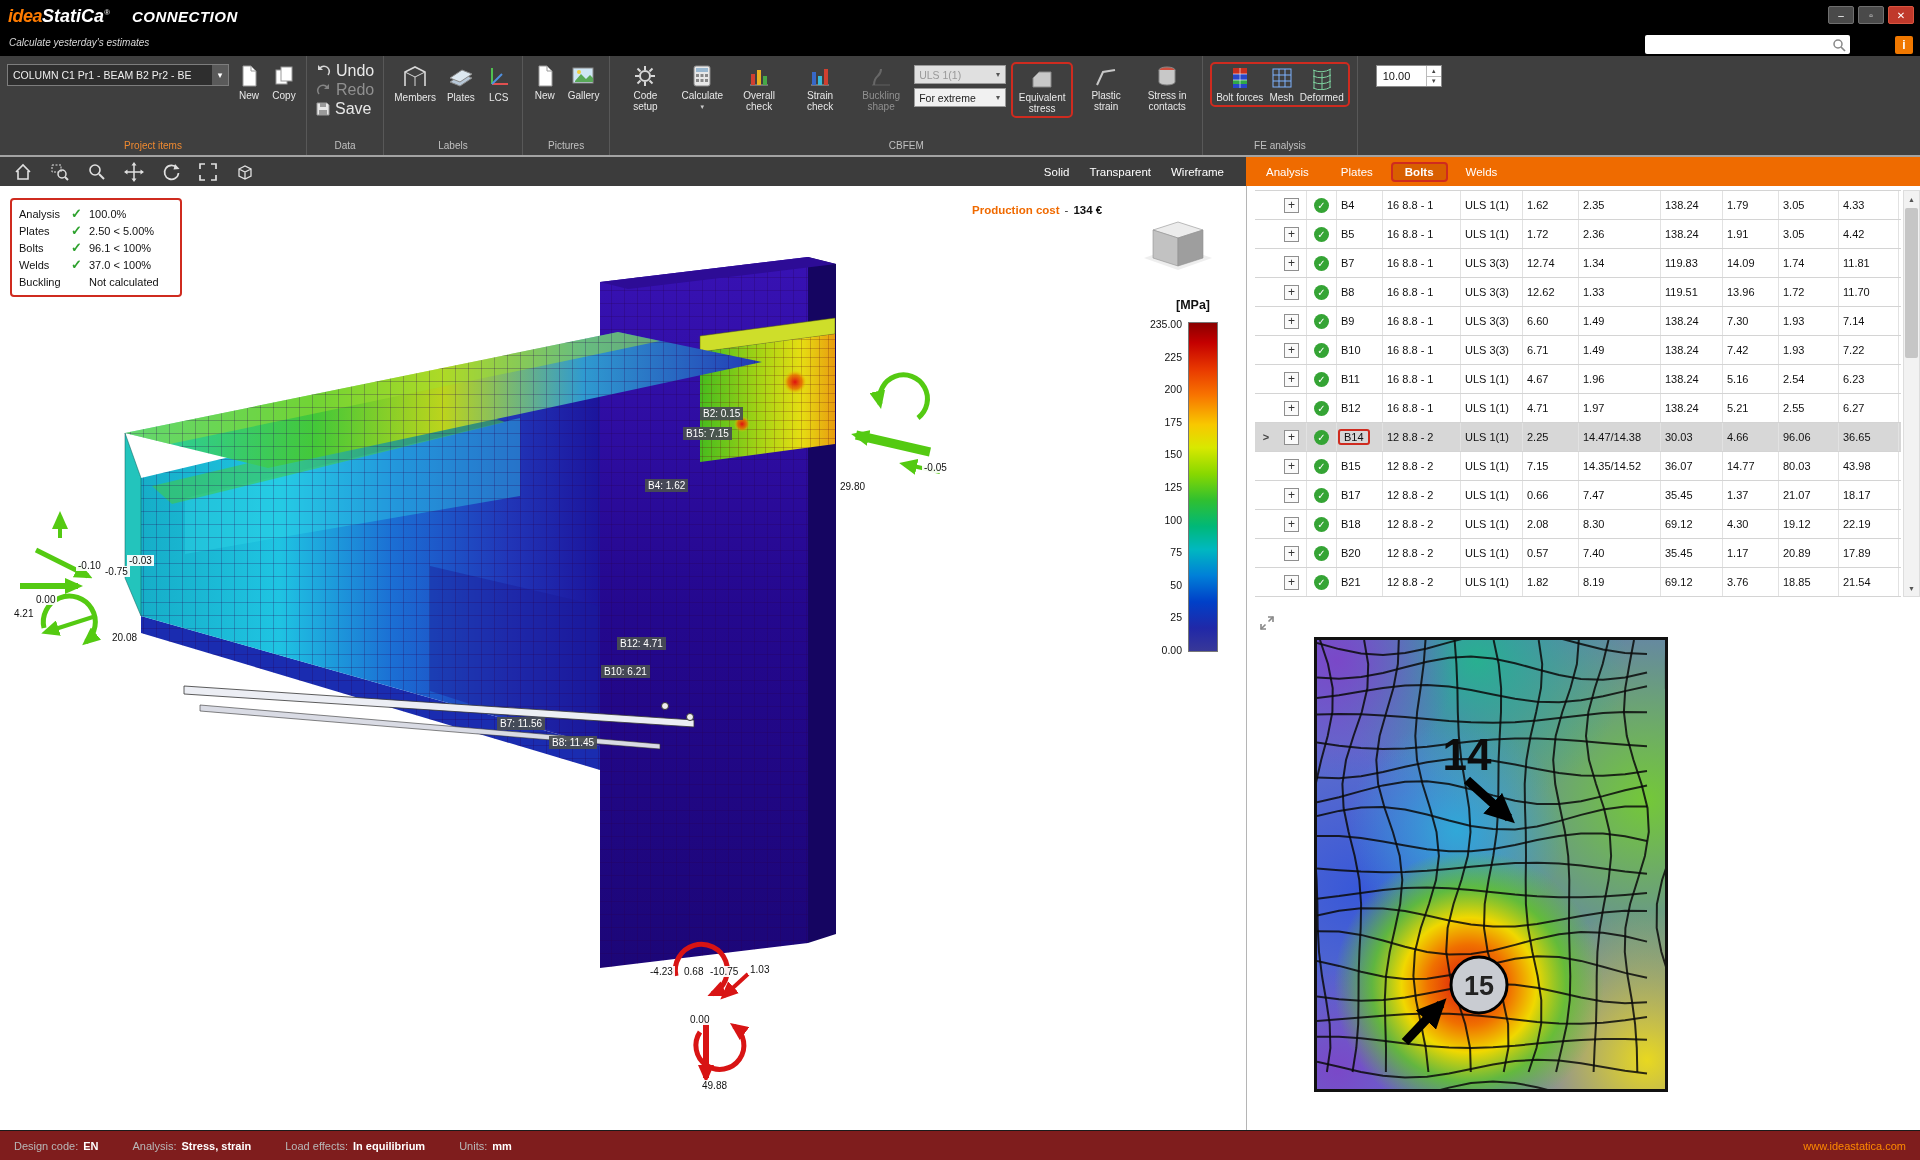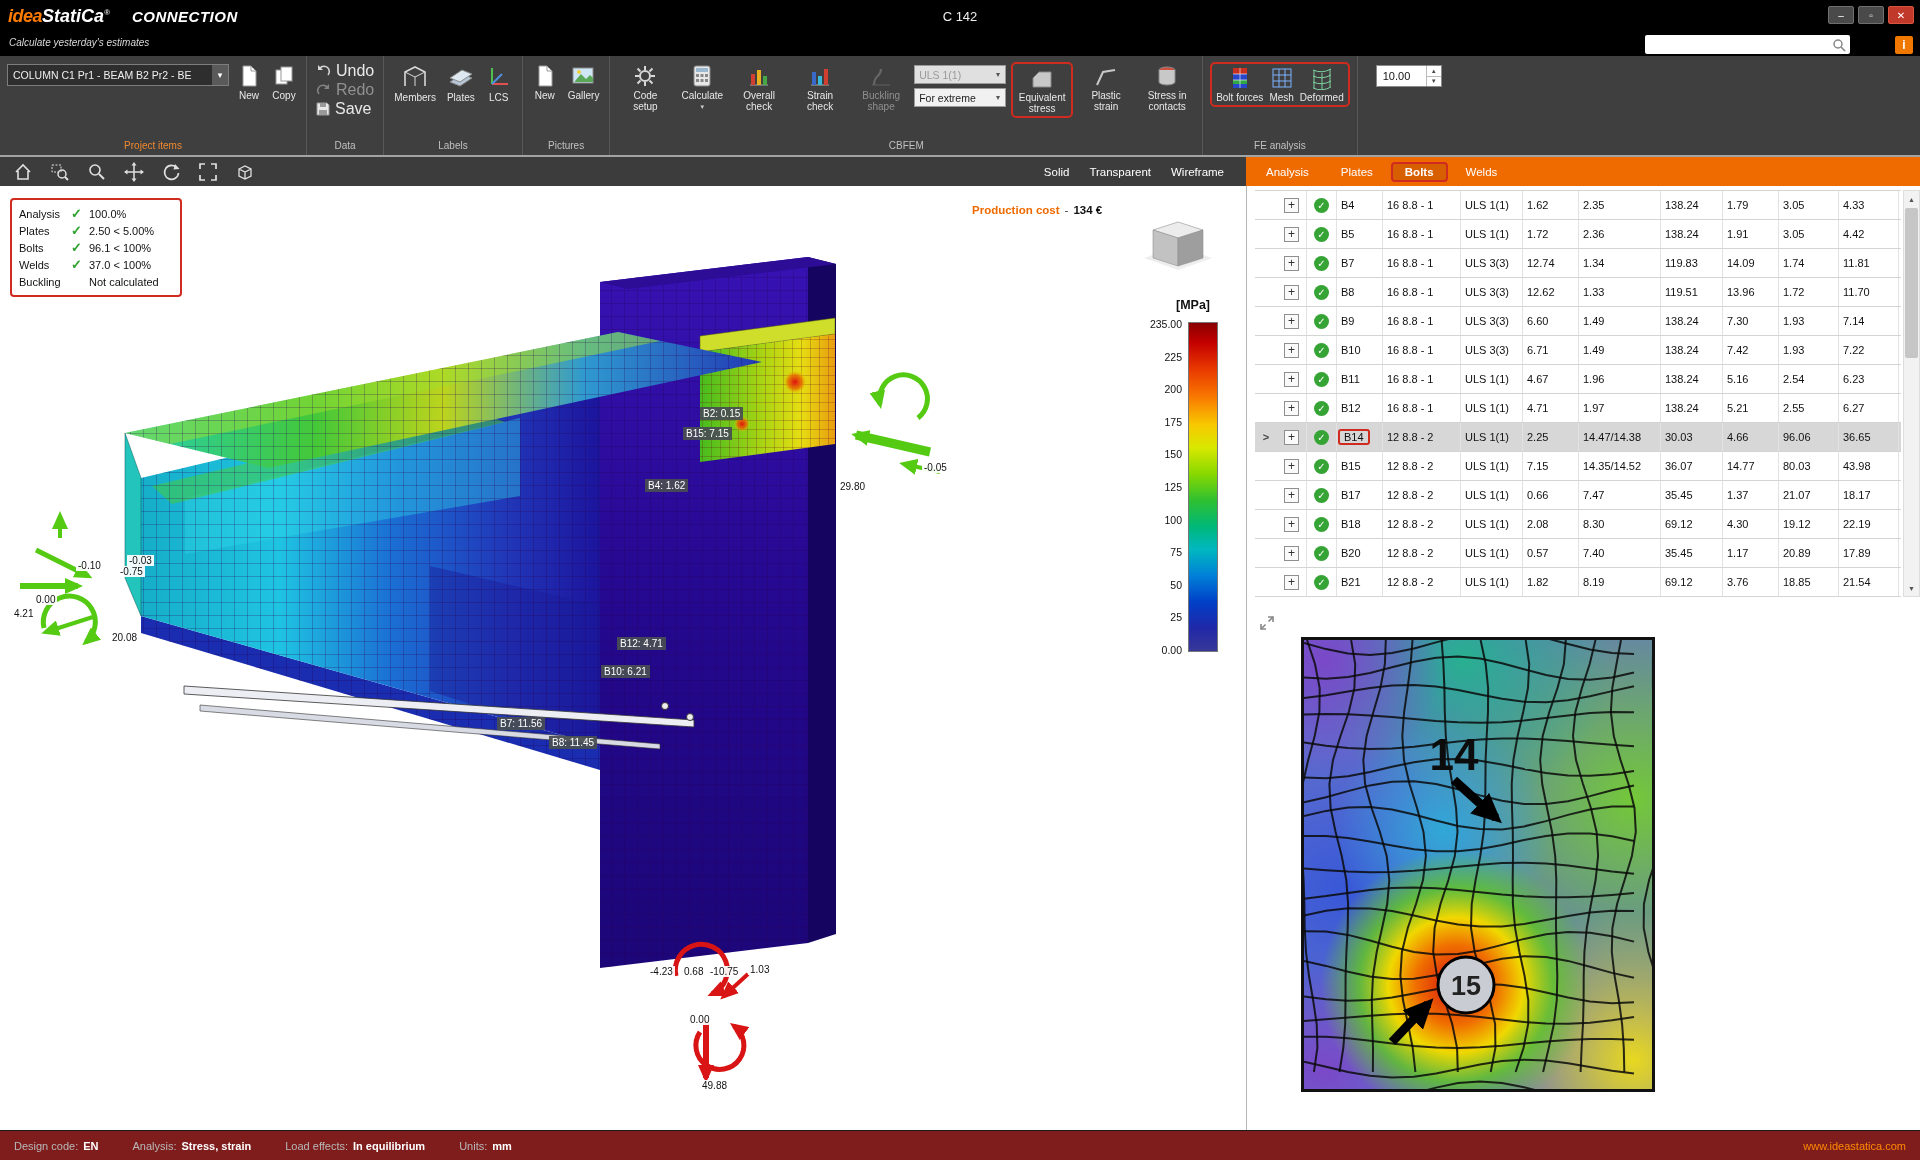--- a/index.html
+++ b/index.html
@@ -99,37 +99,36 @@
 .c-name{width:46px}
 .c-size{width:78px}
 .c-load{width:62px}
 .c-v0{width:56px}.c-v1{width:82px}.c-v2{width:62px}.c-v3{width:56px}.c-v4{width:60px}.c-v5{width:60px}
 .name-annot{border:2px solid #cf2b1f;border-radius:3px;padding:0 4px;margin-left:-3px;background:inherit}
 #vscroll{position:absolute;left:656px;top:4px;width:17px;height:407px;background:#f2f2f2;border:1px solid #ddd}
 .sarrow{height:16px;display:flex;align-items:center;justify-content:center;font-size:7px;color:#555}
 .sarrow.dn{position:absolute;bottom:0;left:0;right:0}
 #sthumb{position:absolute;left:1px;top:17px;width:13px;height:150px;background:#c6c6c6;border-radius:2px}
 #expandbtn{position:absolute;left:10px;top:427px;width:20px;height:20px;display:flex;align-items:center;justify-content:center;cursor:default}
-#detailbox{position:absolute;left:54px;top:451px;width:354px;height:455px;border:3px solid #111;background:#eab308;overflow:hidden}
+#detailbox{position:absolute;left:67px;top:451px;width:354px;height:455px;border:3px solid #111;background:#eab308;overflow:hidden}
 
 
 #statusbar{position:absolute;left:0;top:1130px;width:1920px;height:30px;background:#7f1d1d;display:flex;align-items:center;padding:0 14px;gap:34px;border-top:1px solid #1a1a1a}
 .sbitem{font-size:11px;color:#b8b8b8;white-space:nowrap}
 .sbitem b{color:#fff;margin-left:5px;font-weight:bold}
 #website{margin-left:auto;color:#ff8a00;font-size:11px}
 </style>
 </head>
 <body>
 
 <div id="titlebar">
   <div class="logo">
     <span class="idea">idea</span><span>StatiCa</span><span class="reg">®</span>
   </div>
   <div id="appname">CONNECTION</div>
-  <div id="doctitle">C 142</div>
   <div class="winbtns">
     <div class="wbtn">–</div>
     <div class="wbtn">▫</div>
     <div class="wbtn close">✕</div>
   </div>
 </div>
 
 <div id="tabsrow">
   <div id="tagline">Calculate yesterday's estimates</div>
   <div id="searchbox">
@@ -554,21 +553,21 @@
       <div class="mlabel-d" style="left: 700px; top: 221px;">B2: 0.15</div>
       <div class="mlabel-d" style="left: 683px; top: 241px;">B15: 7.15</div>
       <div class="mlabel-d" style="left: 645px; top: 293px;">B4: 1.62</div>
       <div class="mlabel-d" style="left: 617px; top: 451px;">B12: 4.71</div>
       <div class="mlabel-d" style="left: 601px; top: 479px;">B10: 6.21</div>
       <div class="mlabel-d" style="left: 497px; top: 531px;">B7: 11.56</div>
       <div class="mlabel-d" style="left: 549px; top: 550px;">B8: 11.45</div>
       <div class="mlabel-l" style="left: 838px; top: 295px;">29.80</div>
       <div class="mlabel-l" style="left: 922px; top: 276px;">-0.05</div>
       <div class="mlabel-l" style="left: 76px; top: 374px;">-0.10</div>
-      <div class="mlabel-l" style="left: 103px; top: 380px; margin-left: 15px;">-0.75</div>
+      <div class="mlabel-l" style="left: 103px; top: 380px;">-0.75</div>
       <div class="mlabel-l" style="left: 127px; top: 369px;">-0.03</div>
       <div class="mlabel-l" style="left: 34px; top: 408px;">0.00</div>
       <div class="mlabel-l" style="left: 12px; top: 422px;">4.21</div>
       <div class="mlabel-l" style="left: 110px; top: 446px;">20.08</div>
       <div class="mlabel-l" style="left: 648px; top: 780px;">-4.23</div>
       <div class="mlabel-l" style="left: 682px; top: 780px;">0.68</div>
       <div class="mlabel-l" style="left: 708px; top: 780px;">-10.75</div>
       <div class="mlabel-l" style="left: 748px; top: 778px;">1.03</div>
       <div class="mlabel-l" style="left: 688px; top: 828px;">0.00</div>
       <div class="mlabel-l" style="left: 700px; top: 894px;">49.88</div>

